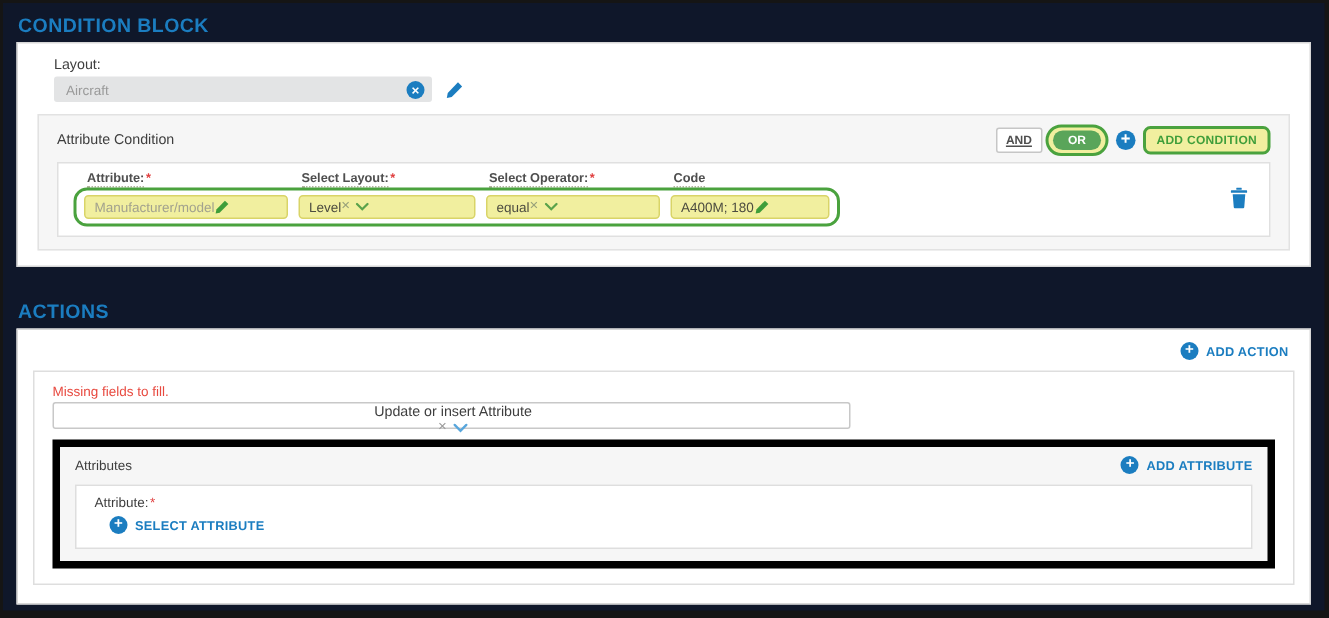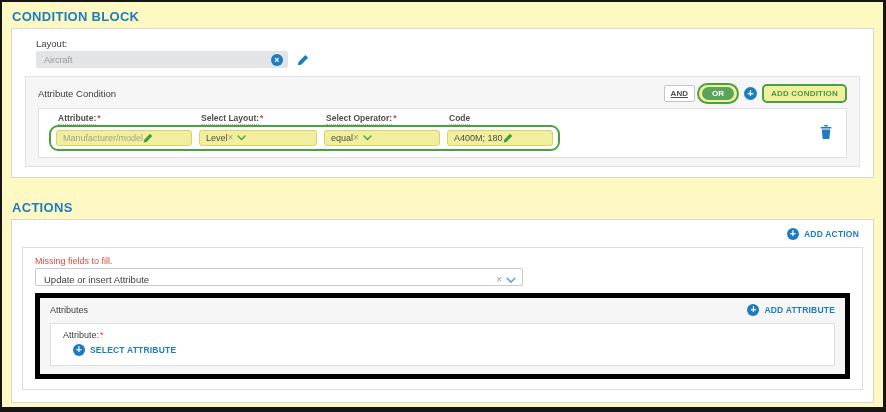--- a/index.html
+++ b/index.html
@@ -1,18 +1,18 @@
 <!DOCTYPE html>
 <html><head>
 <meta charset="utf-8">
 <style>
   * { margin:0; padding:0; box-sizing:border-box; }
   body { background:#fff; font-family:"Liberation Sans", sans-serif; }
   .frame { width:886px; height:412px; border:2px solid #151515; border-right-width:3px; border-bottom-width:5px;
-           background:#fef9c3; padding:4px 9px 0 9px; overflow:hidden; position:relative; }
+           background:#0f172a; padding:4px 9px 0 9px; overflow:hidden; position:relative; }
   .section-title { color:#1b7dc0; font-weight:bold; font-size:13px; letter-spacing:.3px; margin:3px 0 4px 1px; }
   .panel { border:1px solid #d7d7d7; background:#fff; }
 
   
   #condition-panel { padding:9px 13px 10px 13px; }
   .entity-group { margin-left:11px; }
   .field-label { font-size:9.5px; color:#3e3e3e; margin-bottom:2px; }
   .entity-row { display:flex; align-items:center; gap:9px; }
   .entity-field { width:252px; height:17px; background:#e3e4e5; border-radius:2px; display:flex;
                   align-items:center; justify-content:space-between; padding:0 5px 0 8px; cursor:default; }
@@ -62,23 +62,23 @@
   .trash.red { color:#e9435f; }
 
   
   #actions-title { margin-top:22px; }
   #actions-panel { padding:3px 10px 12px 10px; }
   .add-action-row { display:flex; justify-content:flex-end; align-items:center; gap:5px; padding:5px 4px 7px 0; }
   .blue-link-text { font-size:8.5px; font-weight:bold; color:#1b7dc0; letter-spacing:.2px; cursor:pointer; }
   .inner-panel { border:1px solid #dedede; padding:8px 12px 10px 12px; }
   .error-text { color:#e8493f; font-size:9px; }
   .actions-label { margin-top:7px; font-size:9px; color:#3e3e3e; }
-  .wide-dd { width:488px; height:18px; border:1px solid #c8c8c8; border-radius:2px; background:#fff;
-             display:flex; align-items:flex-end; justify-content:space-between; padding:0 6px 0 8px;
-             margin-top:2px; cursor:pointer; }
+  .wide-dd { width:532px; height:18px; border:1px solid #c8c8c8; border-radius:2px; background:#fff;
+             display:flex; align-items:center; justify-content:space-between; padding:0 6px 0 8px;
+             margin-top:2px; cursor:pointer;flex-direction:column; }
   .wide-dd .val { font-size:9.5px; color:#3e3e3e; }
   .attrs-subpanel { margin-top:7px; background:#f6f6f6; border:5px solid #000000; padding:2px 10px 8px 10px; }
   .attrs-header { display:flex; justify-content:space-between; align-items:center; height:20px; }
   .attrs-title { font-size:9px; color:#3e3e3e; }
   .link-row { display:flex; align-items:center; gap:5px; }
   .attr-box { margin-top:3px; background:#fff; border:1px solid #dedede; padding:6px 12px 9px 12px; }
   .attr-box .field-label { font-size:9px; }
   .select-attr-row { margin:4px 0 0 10px; }
 
   .delete-row { display:flex; align-items:center; gap:6px; margin:10px 0 0 17px; }

